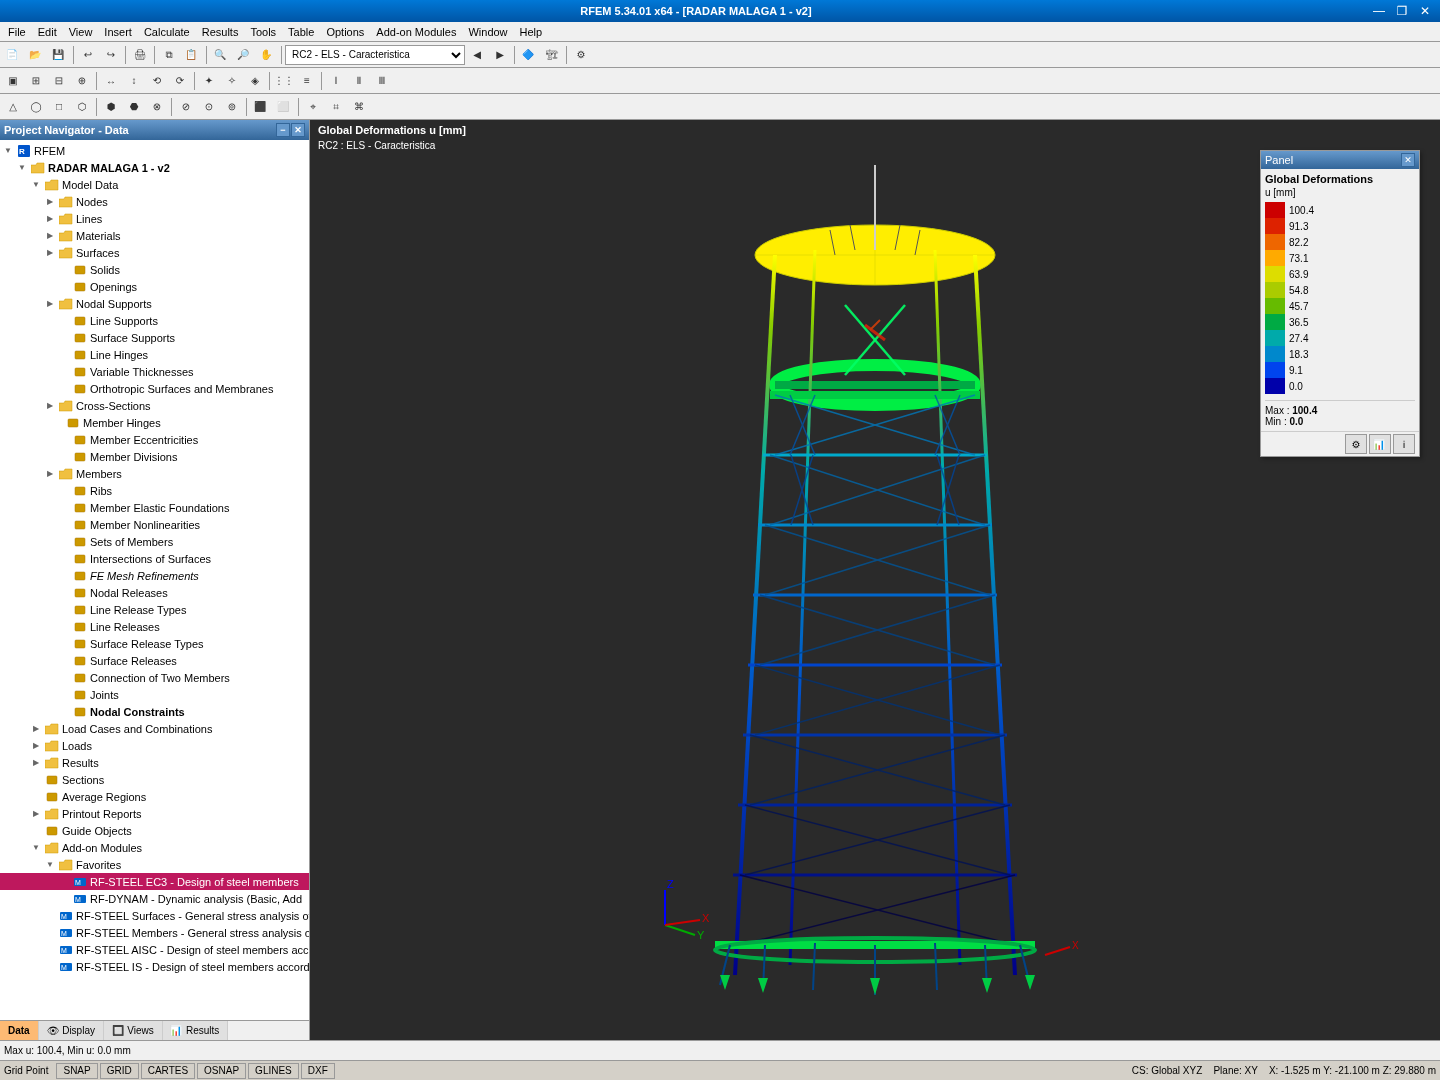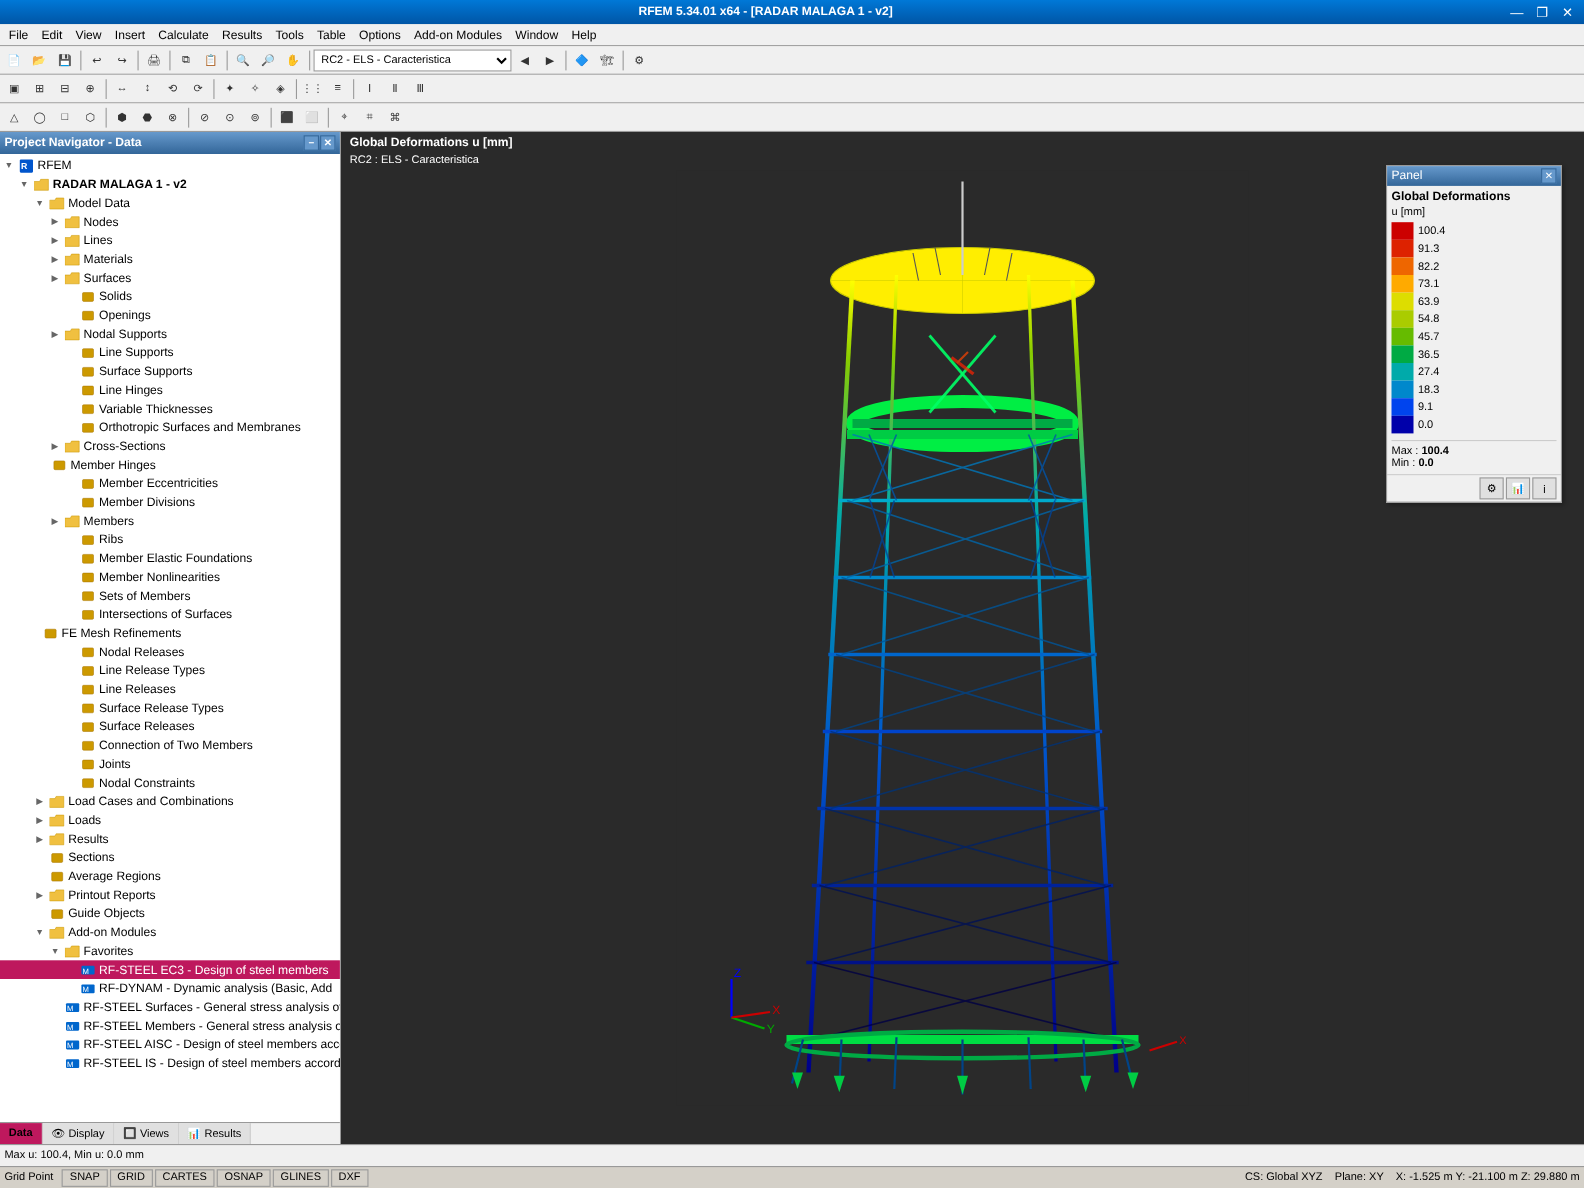--- a/index.html
+++ b/index.html
@@ -147,21 +147,21 @@
       height: 20px;
     }
     .nav-tab {
       padding: 2px 8px;
       cursor: pointer;
       font-size: 10px;
       border-right: 1px solid #ccc;
       display: flex; align-items: center;
       background: #e0e0e0;
     }
-    .nav-tab.active { background: #be185d; font-weight: bold; }
+    .nav-tab.active { background: #fdba74; font-weight: bold; }
 
     
     #viewport {
       flex: 1;
       background: #2a2a2a;
       position: relative;
       overflow: hidden;
     }
     #viewport-label {
       position: absolute;
@@ -546,21 +546,21 @@
         </div>
         <div class="tree-item" style="padding-left: 44px;">
           <span class="expand-icon" style="font-size: 8px; color: rgb(102, 102, 102); margin-right: 2px;">▶</span>
           <span class="tree-icon">
             <svg width="14" height="12">
               <path d="M0,3 L5,3 L6,1 L13,1 L13,11 L0,11 Z" fill="#f0c040" stroke="#cc9900" stroke-width="0.5"></path>
             </svg>
           </span>
           <span style="font-size: 11px;">Cross-Sections</span>
         </div>
-        <div class="tree-item" style="padding-left: 32px;">
+        <div class="tree-item" style="padding-left: 51px;">
           <span style="width: 14px; display: inline-block;"></span>
           <span class="tree-icon">
             <svg width="14" height="12">
               <rect x="2" y="2" width="10" height="8" fill="#cc9900" stroke="#aa7700" stroke-width="0.5" rx="1"></rect>
             </svg>
           </span>
           <span style="font-size: 11px;">Member Hinges</span>
         </div>
         <div class="tree-item" style="padding-left: 58px;">
           <span style="width: 14px; display: inline-block;"></span>
@@ -627,21 +627,21 @@
         </div>
         <div class="tree-item" style="padding-left: 58px;">
           <span style="width: 14px; display: inline-block;"></span>
           <span class="tree-icon">
             <svg width="14" height="12">
               <rect x="2" y="2" width="10" height="8" fill="#cc9900" stroke="#aa7700" stroke-width="0.5" rx="1"></rect>
             </svg>
           </span>
           <span style="font-size: 11px;">Intersections of Surfaces</span>
         </div>
-        <div class="tree-item" style="padding-left: 24px;">
+        <div class="tree-item" style="padding-left: 58px; font-style: italic;">
           <span style="width: 14px; display: inline-block;"></span>
           <span class="tree-icon">
             <svg width="14" height="12">
               <rect x="2" y="2" width="10" height="8" fill="#cc9900" stroke="#aa7700" stroke-width="0.5" rx="1"></rect>
             </svg>
           </span>
           <span style="font-size: 11px;">FE Mesh Refinements</span>
         </div>
         <div class="tree-item" style="padding-left: 58px;">
           <span style="width: 14px; display: inline-block;"></span>
@@ -706,21 +706,21 @@
           </span>
           <span style="font-size: 11px;">Joints</span>
         </div>
         <div class="tree-item" style="padding-left: 58px;">
           <span style="width: 14px; display: inline-block;"></span>
           <span class="tree-icon">
             <svg width="14" height="12">
               <rect x="2" y="2" width="10" height="8" fill="#cc9900" stroke="#aa7700" stroke-width="0.5" rx="1"></rect>
             </svg>
           </span>
-          <span style="font-size: 11px;">Nodal Constraints</span>
+          <span style="font-size: 11px; font-weight: bold;">Nodal Constraints</span>
         </div>
         <div class="tree-item" style="padding-left: 30px;">
           <span class="expand-icon" style="font-size: 8px; color: rgb(102, 102, 102); margin-right: 2px;">▶</span>
           <span class="tree-icon">
             <svg width="14" height="12">
               <path d="M0,3 L5,3 L6,1 L13,1 L13,11 L0,11 Z" fill="#f0c040" stroke="#cc9900" stroke-width="0.5"></path>
             </svg>
           </span>
           <span style="font-size: 11px;">Load Cases and Combinations</span>
         </div>

